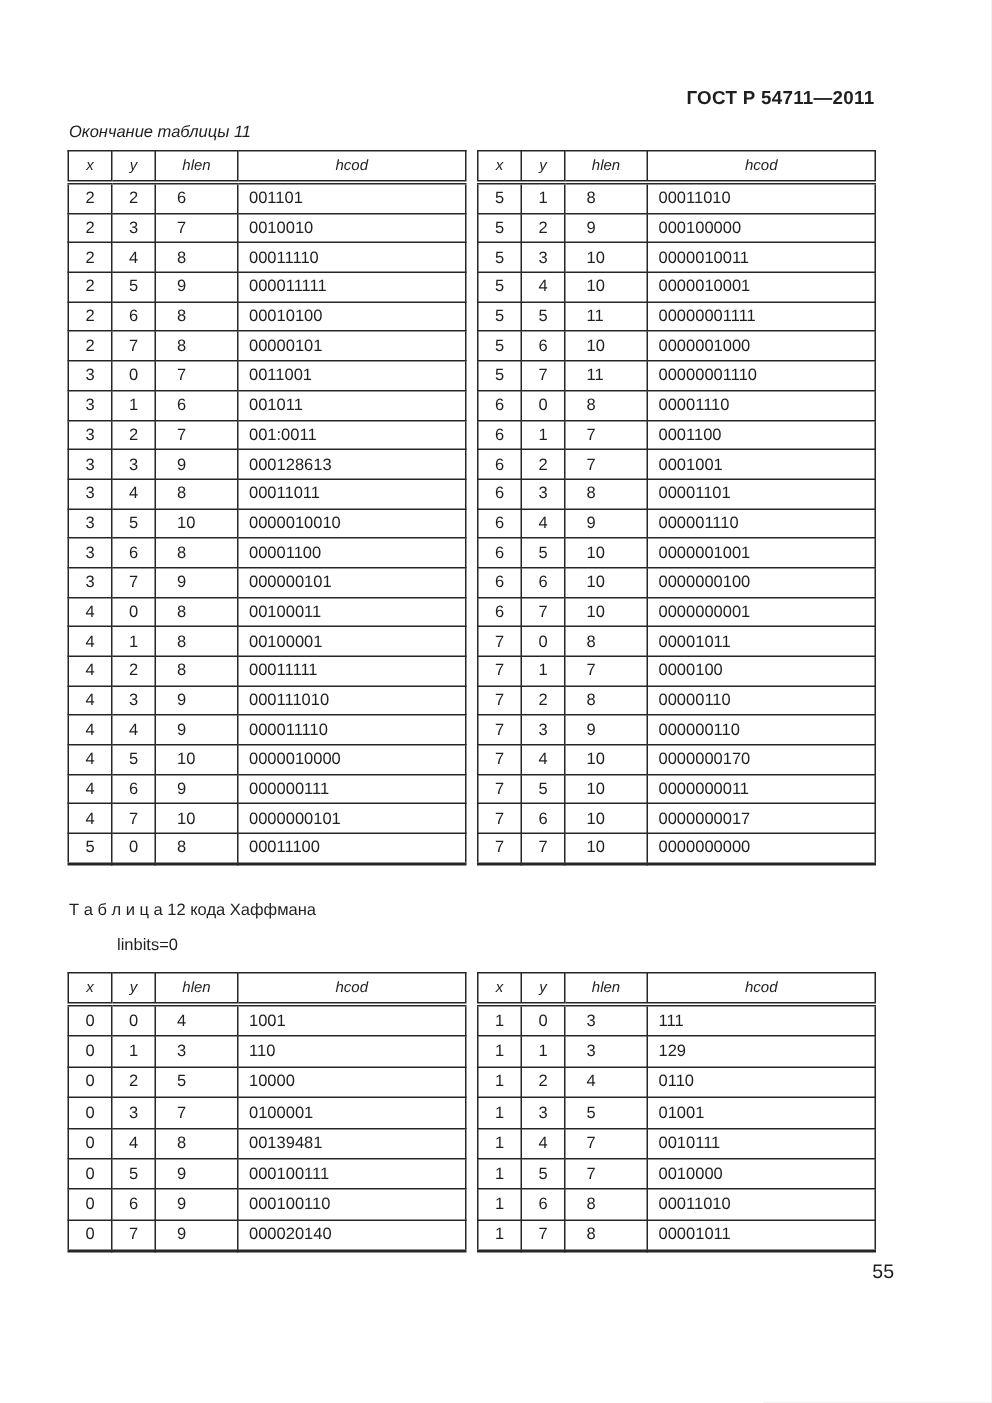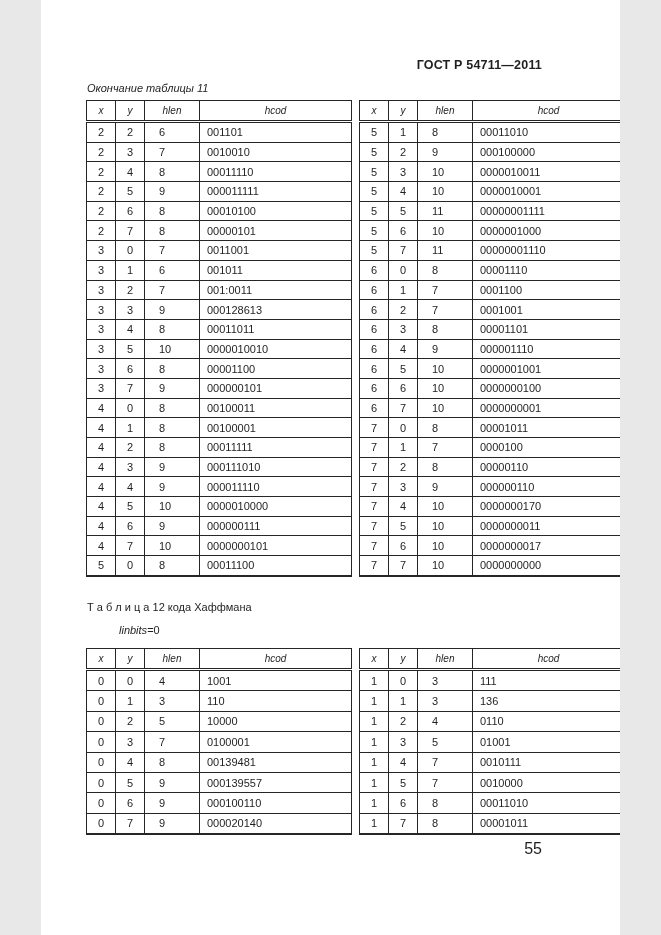--- a/index.html
+++ b/index.html
@@ -1,18 +1,18 @@
 <!DOCTYPE html>
 <html><head>
 <meta charset="utf-8">
 <style>
   html, body { margin: 0; padding: 0; background: #e8e8e8; }
   .page {
     position: relative;
-    width: 579px;
+    width: 661px;
     height: 935px;
     margin: 0 auto;
     background: #ffffff;
     font-family: "Liberation Sans", sans-serif;
     color: #1f1f1f;
     overflow: hidden;
   }
   .doc-header {
     position: absolute;
     top: 58px;
@@ -33,21 +33,21 @@
     top: 601px;
     left: 46px;
     font-size: 11px;
   }
   .linbits-line {
     position: absolute;
     top: 624px;
     left: 78px;
     font-size: 11px;
   }
-  .linbits-line .lin { font-style: italic; }
+  .linbits-line .lin { }
   .tables-row {
     position: absolute;
     left: 45px;
     display: flex;
     gap: 7px;
   }
   .tables-row.t11 { top: 100px; }
   .tables-row.t12 { top: 648px; }
   table {
     border-collapse: collapse;
@@ -76,22 +76,22 @@
   .t11 td { height: 18.7px; }
   .t12 td { height: 19.4px; }
   th:nth-child(1), th:nth-child(2) { width: 28px; }
   th:nth-child(3) { width: 54px; }
   td.c0, td.c1 { text-align: center; }
   td.c2 { padding-left: 14px; }
   td.c3 { padding-left: 7px; }
   .page-number {
     position: absolute;
     top: 840px;
-    right: 78px;
-    font-size: 16px;
+    right: 65px;
+    font-size: 13px;
   }
 </style>
 </head>
 <body>
 
 <div class="page">
 
   <div class="doc-header">ГОСТ Р 54711—2011</div>
 
   <div class="table11-caption">Окончание таблицы 11</div>
@@ -441,21 +441,21 @@
           <tr>
             <td class="c0">0</td>
             <td class="c1">4</td>
             <td class="c2">8</td>
             <td class="c3">00139481</td>
           </tr>
           <tr>
             <td class="c0">0</td>
             <td class="c1">5</td>
             <td class="c2">9</td>
-            <td class="c3">000139557</td>
+            <td class="c3">000100111</td>
           </tr>
           <tr>
             <td class="c0">0</td>
             <td class="c1">6</td>
             <td class="c2">9</td>
             <td class="c3">000100110</td>
           </tr>
           <tr>
             <td class="c0">0</td>
             <td class="c1">7</td>
@@ -477,21 +477,21 @@
           <tr>
             <td class="c0">1</td>
             <td class="c1">0</td>
             <td class="c2">3</td>
             <td class="c3">111</td>
           </tr>
           <tr>
             <td class="c0">1</td>
             <td class="c1">1</td>
             <td class="c2">3</td>
-            <td class="c3">136</td>
+            <td class="c3">129</td>
           </tr>
           <tr>
             <td class="c0">1</td>
             <td class="c1">2</td>
             <td class="c2">4</td>
             <td class="c3">0110</td>
           </tr>
           <tr>
             <td class="c0">1</td>
             <td class="c1">3</td>

